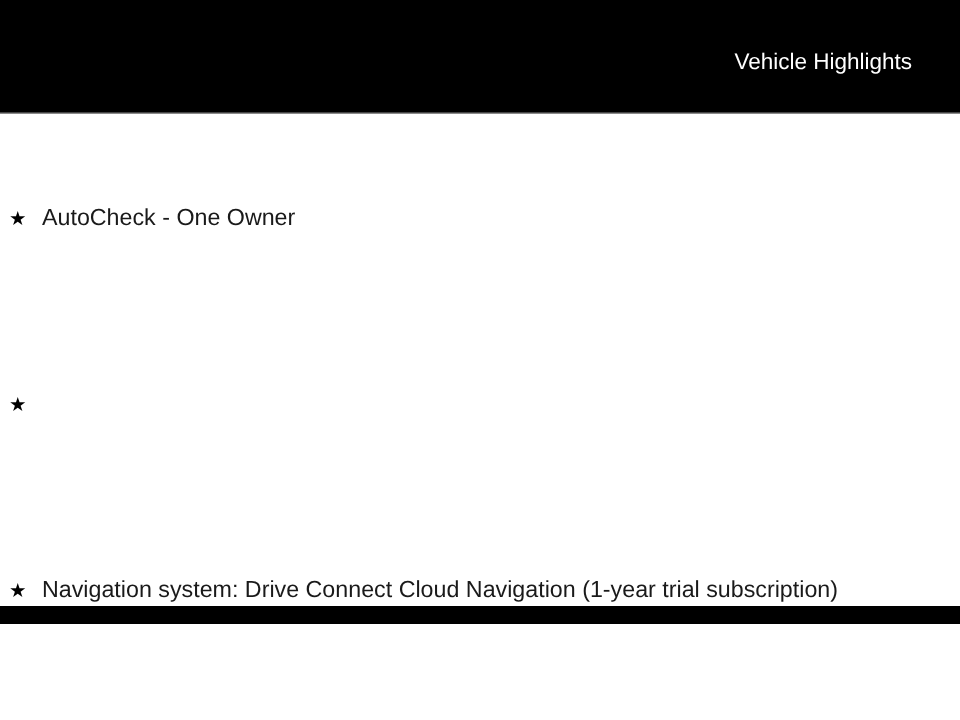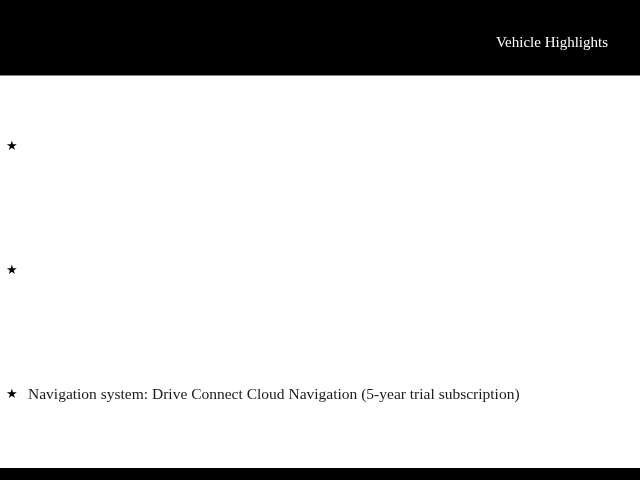--- a/index.html
+++ b/index.html
@@ -3,24 +3,24 @@
 <meta charset="utf-8">
 <style>
   html, body {
     margin: 0;
     padding: 0;
     background: #ffffff;
   }
   .page {
     position: relative;
     width: 640px;
-    height: 480px;
+    height: 416px;
     background: #ffffff;
     overflow: hidden;
-    font-family: Liberation Serif, serif;
+    font-family: Liberation Sans, sans-serif;
   }
   .header-bar {
     position: absolute;
     top: 0;
     left: 0;
     width: 640px;
     height: 76px;
     background: #000000;
     border-bottom: 1px solid #8a8a8a;
     box-sizing: border-box;
@@ -78,25 +78,26 @@
 
 <div class="page">
 
   <div class="header-bar">
     <div class="header-title">Vehicle Highlights</div>
   </div>
 
   <ul class="highlights-list">
     <li class="list-item item-0">
       <span class="star-bullet">★</span>
+      <span>AutoCheck - One Owner</span>
     </li>
     <li class="list-item item-1">
       <span class="star-bullet">★</span>
     </li>
     <li class="list-item item-2">
       <span class="star-bullet">★</span>
-      <span>Navigation system: Drive Connect Cloud Navigation (5-year trial subscription)</span>
+      <span>Navigation system: Drive Connect Cloud Navigation (1-year trial subscription)</span>
     </li>
   </ul>
 
   <div class="footer-bar"></div>
 
 </div>
 
 </body></html>

